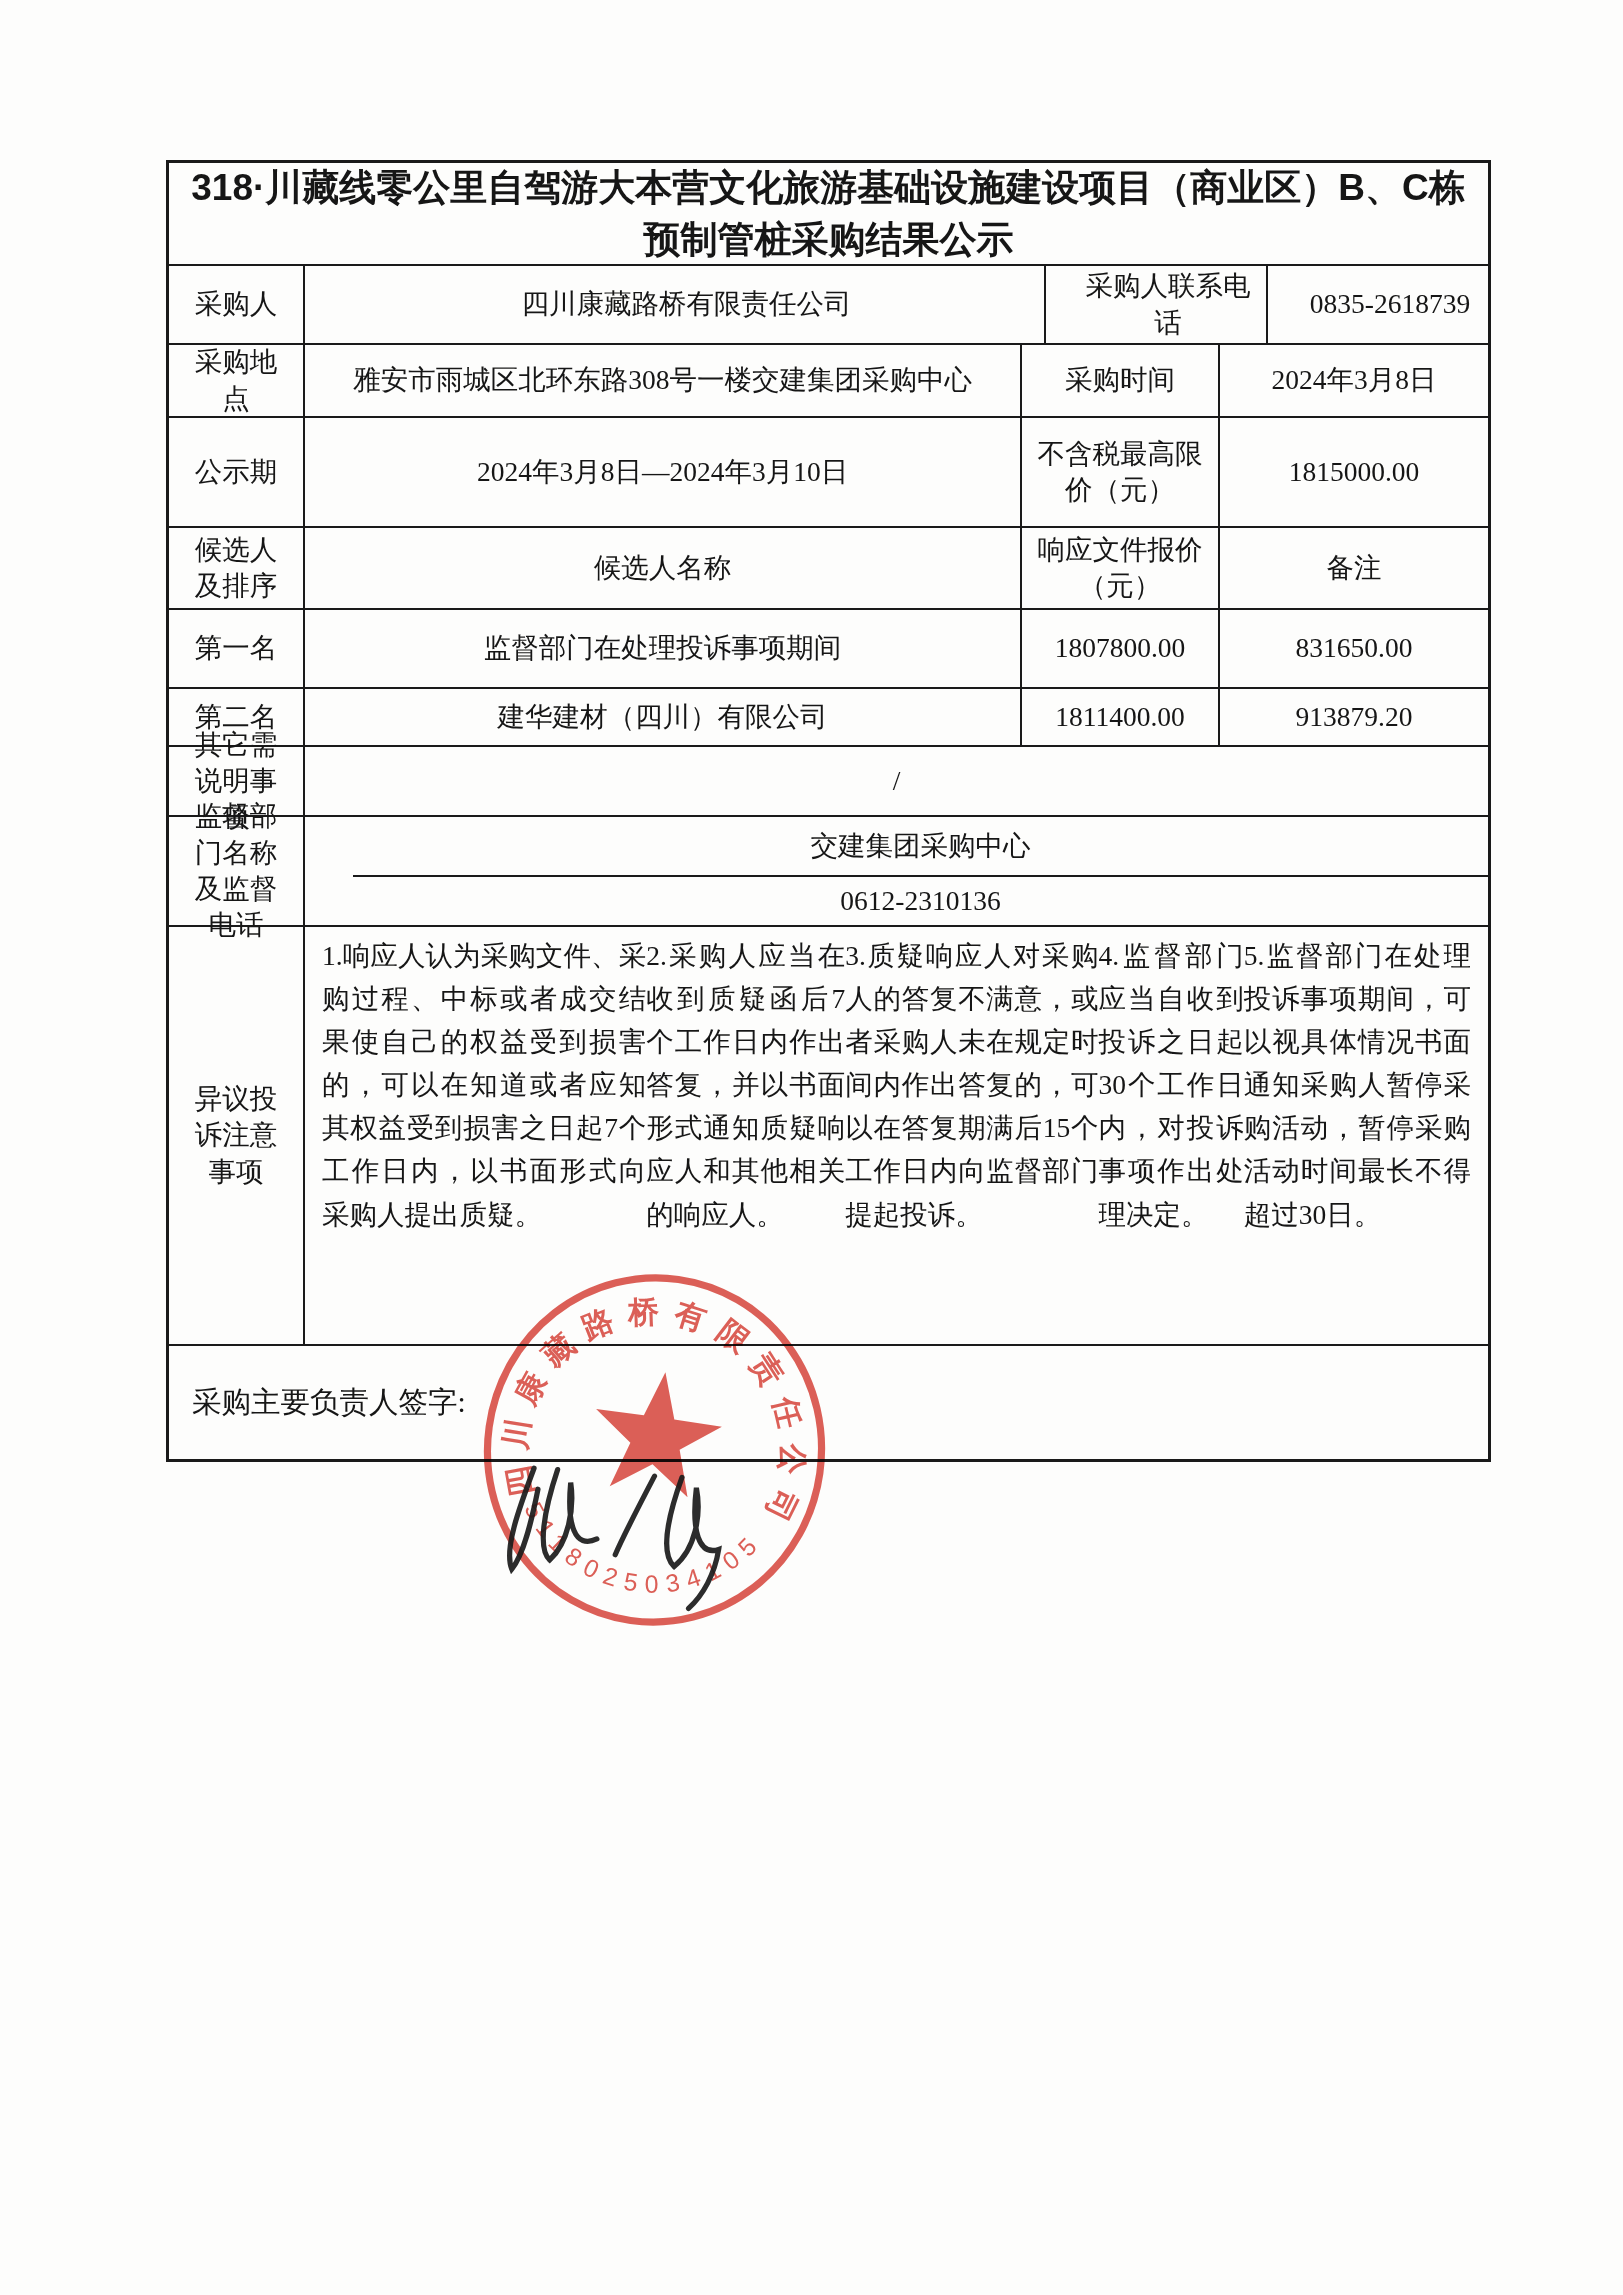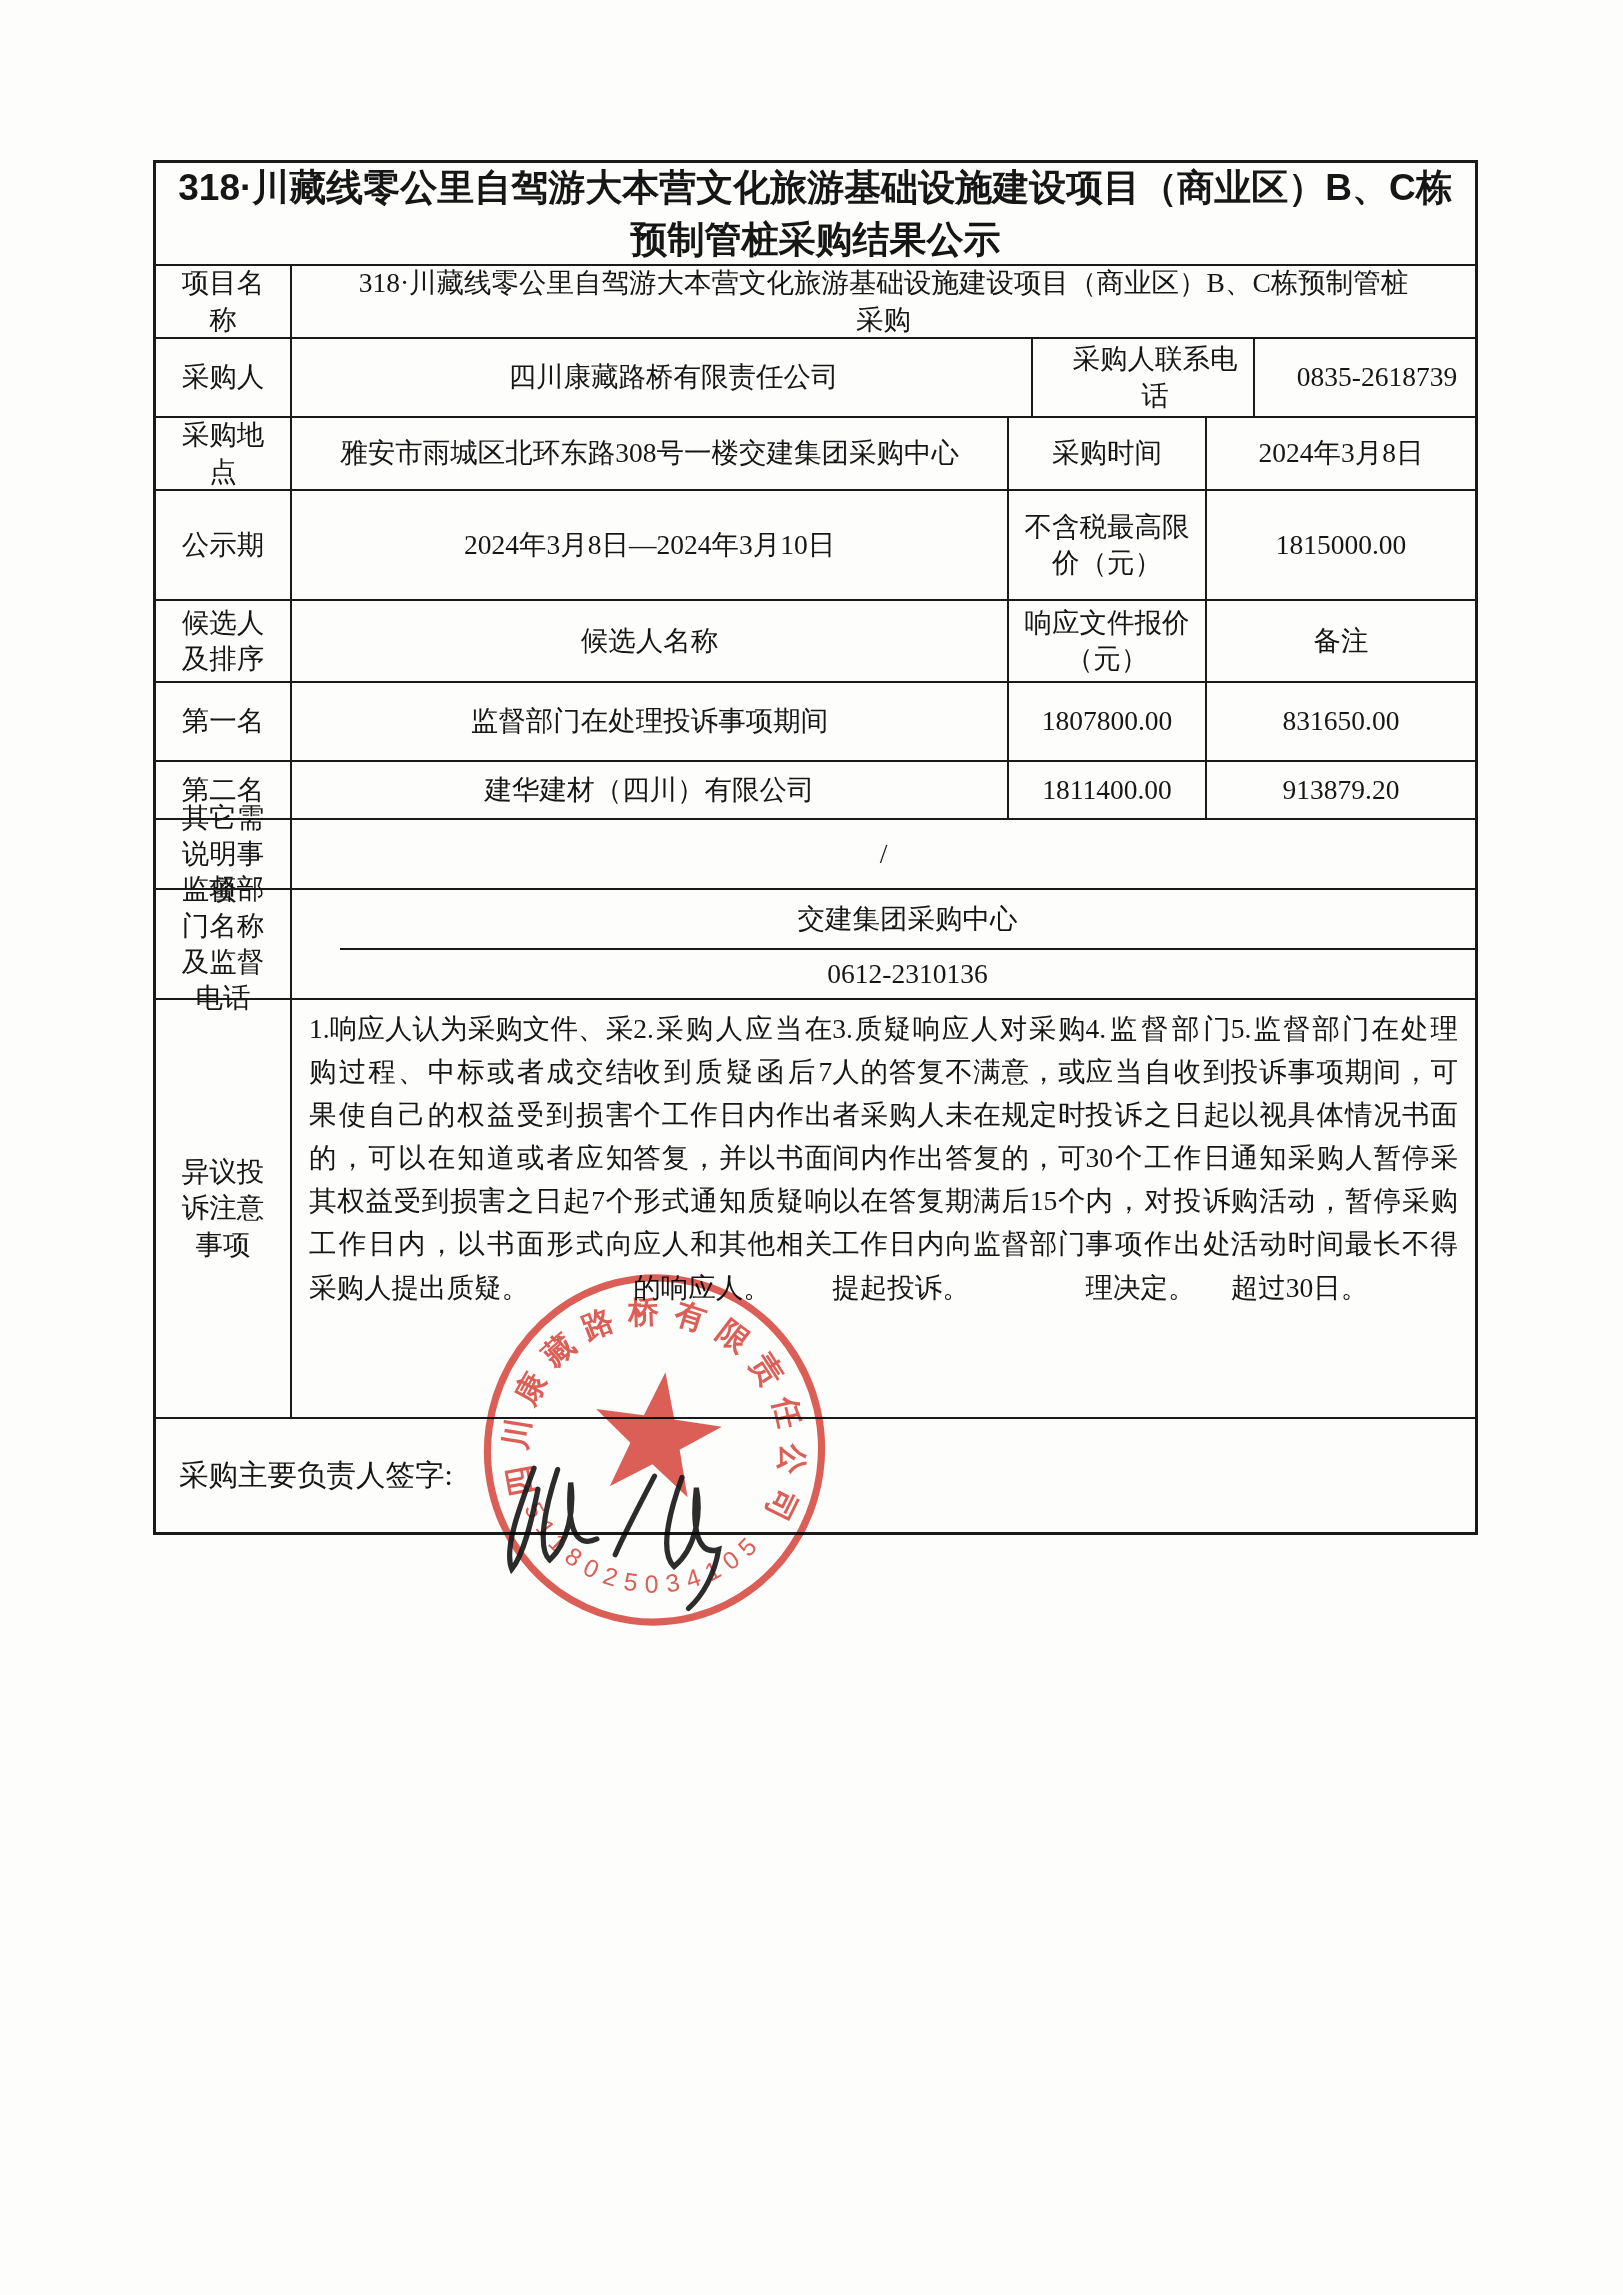--- a/index.html
+++ b/index.html
@@ -5,21 +5,21 @@
   html,body{margin:0;padding:0;}
   .page{
     position:relative;
     width:1623px;height:2295px;
     background:#fdfdfc;
     color:#161616;
     font-family:"Liberation Serif","DejaVu Serif",serif;
     overflow:hidden;
   }
   .tbl{
-    position:absolute;left:153px;top:160px;width:1325px;
+    position:absolute;left:166px;top:160px;width:1325px;
     border:3.3px solid #1a1a1a;
     box-sizing:border-box;
     background:transparent;
   }
   .row{display:flex;box-sizing:border-box;border-bottom:2px solid #1a1a1a;}
   .row:last-child{border-bottom:none;}
   .cell{
     display:flex;align-items:center;justify-content:center;
     text-align:center;box-sizing:border-box;
     font-size:27.5px;line-height:1.32;
@@ -63,24 +63,20 @@
 </style>
 </head>
 <body>
 
 <div class="page">
 
   <div class="tbl">
 
     <div class="title-row">318·川藏线零公里自驾游大本营文化旅游基础设施建设项目（商业区）B、C栋预制管桩采购结果公示</div>
 
-    <div class="row" style="height:73px;">
-      <div class="cell c1">项目名称</div>
-      <div class="cell cspan projcell">318·川藏线零公里自驾游大本营文化旅游基础设施建设项目（商业区）B、C栋预制管桩采购</div>
-    </div>
 
     <div class="row" style="height:79px;gap:24px;">
       <div class="cell c1">采购人</div>
       <div class="cell c2">四川康藏路桥有限责任公司</div>
       <div class="cell c3">采购人联系电话</div>
       <div class="cell c4">0835-2618739</div>
     </div>
 
     <div class="row" style="height:73px;">
       <div class="cell c1">采购地点</div>

